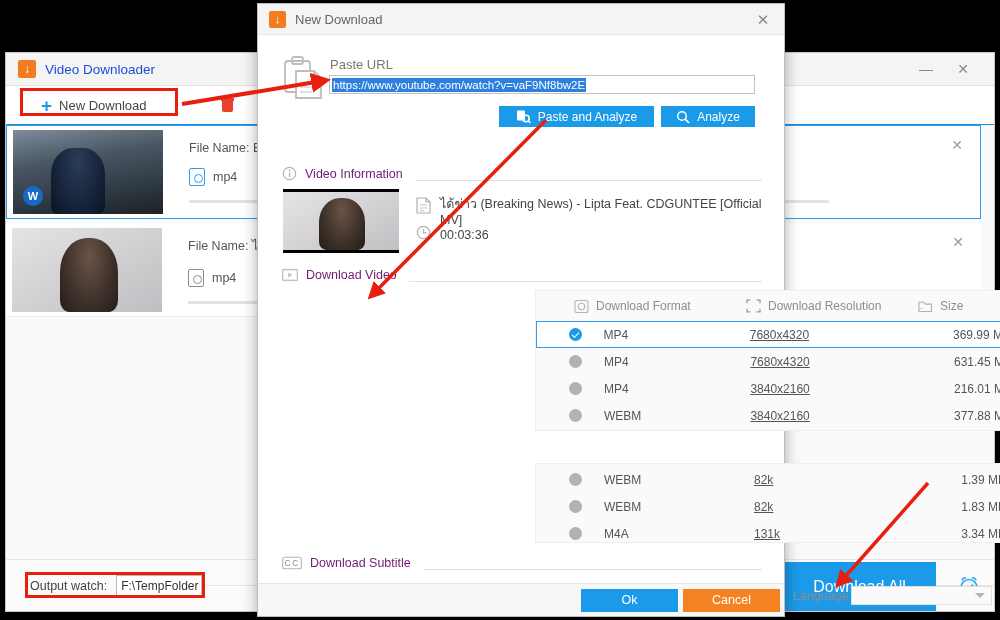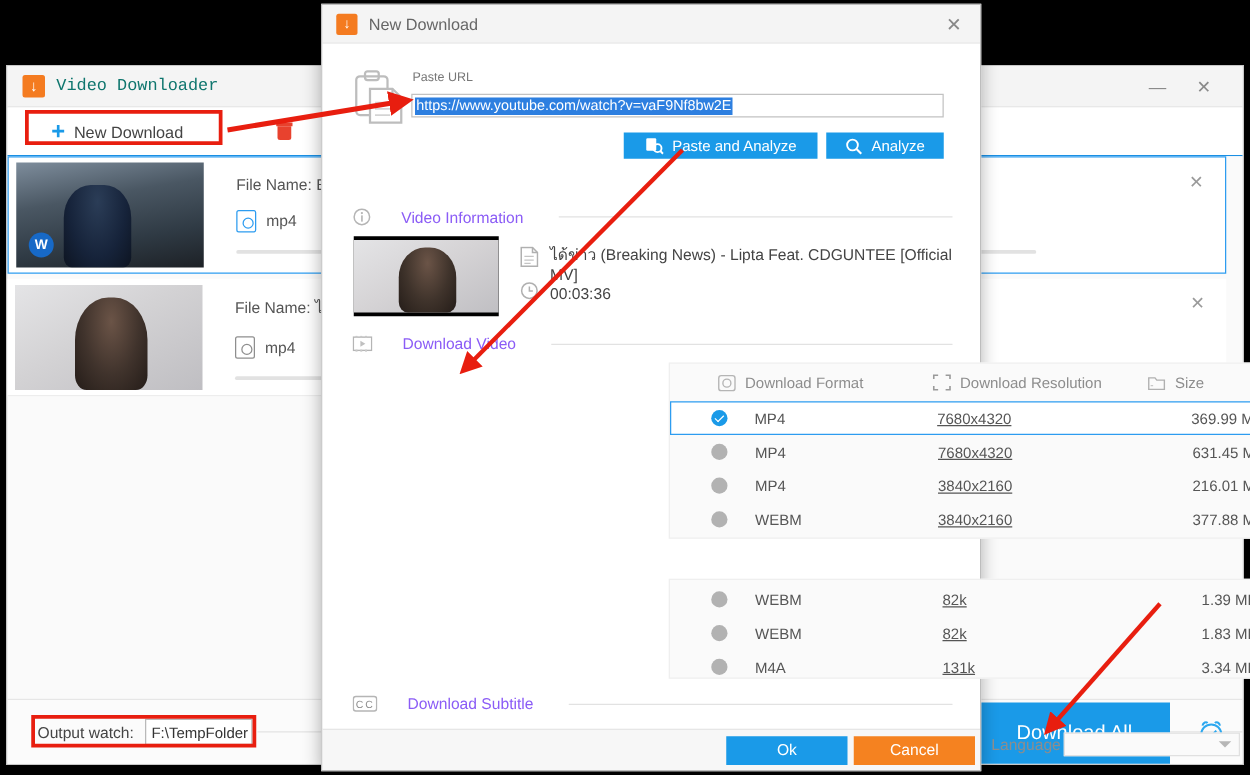--- a/index.html
+++ b/index.html
@@ -36,22 +36,21 @@
   #app-logo {
     width: 18px; height: 18px; margin-left: 12px;
     background: #f47b20;
     border-radius: 2px;
     display: flex; align-items: center; justify-content: center;
     color: #fff; font-size: 12px; line-height: 1;
   }
   #app-title {
     margin-left: 9px;
     font-size: 13.5px;
-    color: #0f766e;
-    font-family: Liberation Mono, monospace;
+    color: #1d4ed8;
   }
   .win-ctrl {
     position: absolute; top: 4px;
     width: 26px; height: 24px;
     display: flex; align-items: center; justify-content: center;
     color: #8a8a8a; font-size: 14px;
     cursor: default;
   }
   #win-min { right: 55px; }
   #win-close { right: 18px; }
@@ -244,21 +243,21 @@
     padding: 0;
   }
 
   
   #paste-ico {
     position: absolute; left: 24px; top: 20px;
     width: 42px; height: 46px;
   }
   #url-label {
     position: absolute; left: 72px; top: 22px;
-    font-size: 10px; color: #777;
+    font-size: 13px; color: #777;
   }
   #url-input {
     position: absolute; left: 71px; top: 40px;
     width: 426px; height: 19px;
     border: 1px solid #c2c2c2;
     background: #fff;
     display: flex; align-items: center;
     padding: 0 2px;
   }
   #url-text {
@@ -276,22 +275,22 @@
     cursor: pointer;
   }
   #paste-analyze { left: 241px; top: 71px; width: 155px; }
   #analyze-btn  { left: 403px; top: 71px; width: 94px; }
   .btn-ico { margin-right: 7px; display: flex; align-items: center; }
 
   
   .sec-head {
     position: absolute;
     left: 24px; width: 480px;
-    display: flex; align-items: center;
-    font-size: 12.5px; color: #8b5cf6; gap: 16px;
+    display: flex; align-items: flex-end;
+    font-size: 12.5px; color: #701a75;
   }
   .sec-ico { margin-right: 8px; display: flex; align-items: center; flex: none; }
   .sec-rule { flex: 1; height: 1px; background: #e2e2e2; margin-left: 12px; }
 
   #sec-info  { top: 131px; }
   #sec-video { top: 233px; }
   #sec-audio { top: 407px; }
   #sec-sub   { top: 521px; }
 
   #vid-thumb {

